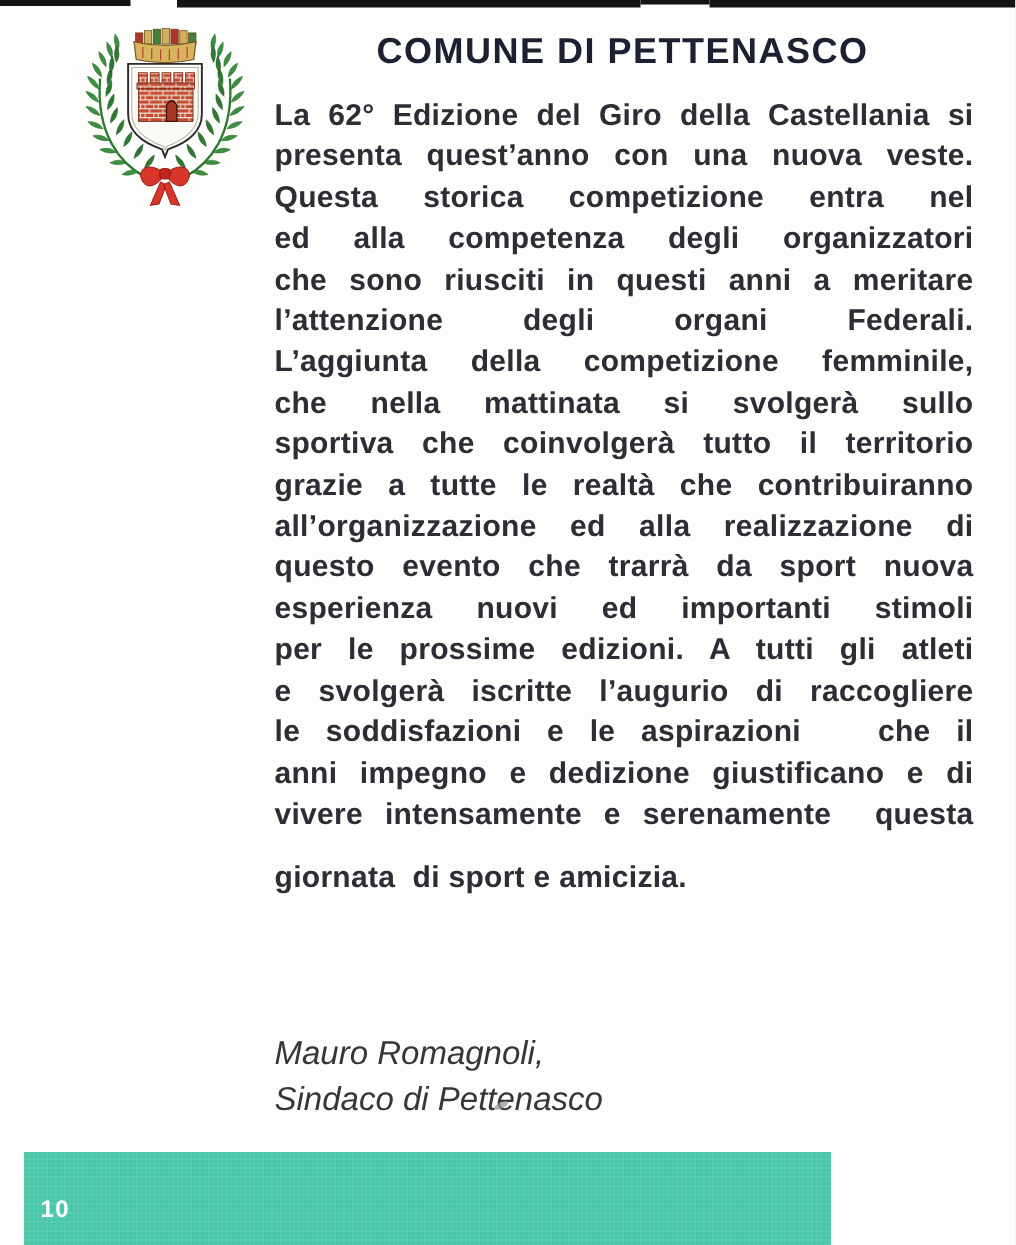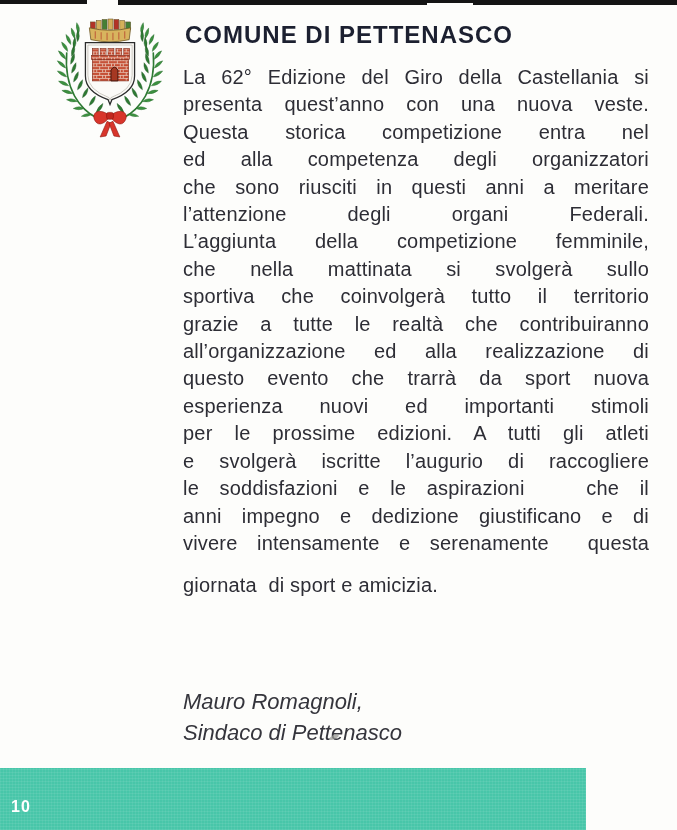--- a/index.html
+++ b/index.html
@@ -23,26 +23,27 @@
   .scan-edge .s2{left:118px;width:309px;height:5px;}
   .scan-edge .s3{left:427px;width:46px;height:3px;}
   .scan-edge .s4{left:473px;width:204px;height:5px;}
 
   .crest{position:absolute;left:51px;top:13px;width:118px;height:128px;}
   .crest svg{width:100%;height:100%;display:block;}
 
   .page-title{
     position:absolute;left:185px;top:21px;width:460px;
     font-size:24px;font-weight:bold;letter-spacing:1px;
-    color:var(--title-color);line-height:28px;
+    color:var(--title-color);line-height:28px;text-align:center;
   }
 
   .letter-body{
     position:absolute;left:183px;top:64px;width:466px;
     color:var(--text-color);
+    font-weight:bold;
   }
   .body-line{
     font-size:20px;line-height:27.4px;letter-spacing:.2px;
     text-align:justify;text-align-last:justify;
     white-space:normal;
   }
   .body-line:last-child{text-align-last:left;margin-top:15px;}
 
   .signature{
     position:absolute;left:183px;top:686px;width:466px;
@@ -50,21 +51,21 @@
     font-size:22px;line-height:31px;color:#35353c;
   }
 
   .smudge{
     position:absolute;left:329px;top:735px;width:10px;height:4px;
     background:#9a9a96;border-radius:60% 40% 50% 50%;
     transform:rotate(-24deg);opacity:.75;
   }
 
   .footer-bar{
-    position:absolute;left:0;bottom:0;width:586px;height:62px;
+    position:absolute;left:16px;bottom:0;width:538px;height:62px;
     background:var(--footer-teal);
     background-image:
       repeating-linear-gradient(0deg, rgba(255,255,255,.07) 0 1px, transparent 1px 3px),
       repeating-linear-gradient(90deg, rgba(255,255,255,.06) 0 1px, transparent 1px 3px);
     margin-top: 20px;
   }
   .page-number{
     position:absolute;left:11px;top:30px;
     color:#ffffff;font-weight:bold;font-size:16px;letter-spacing:1px;
   }

